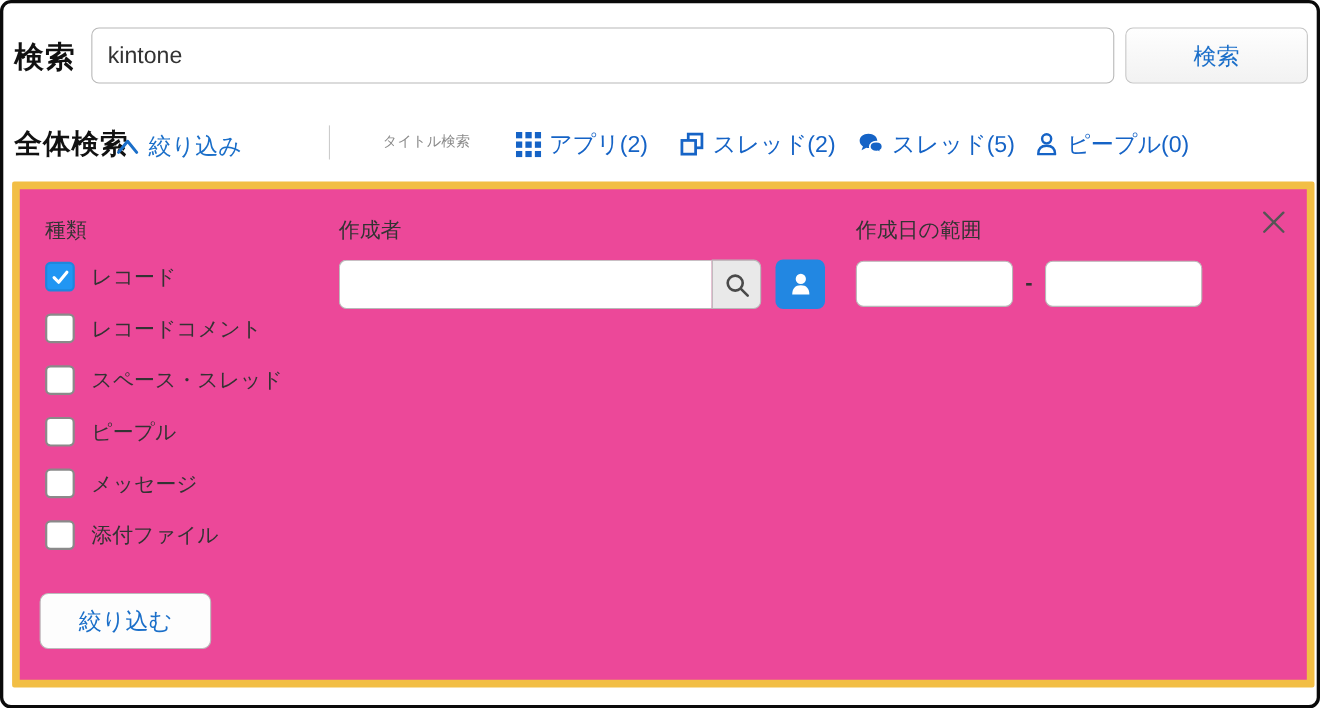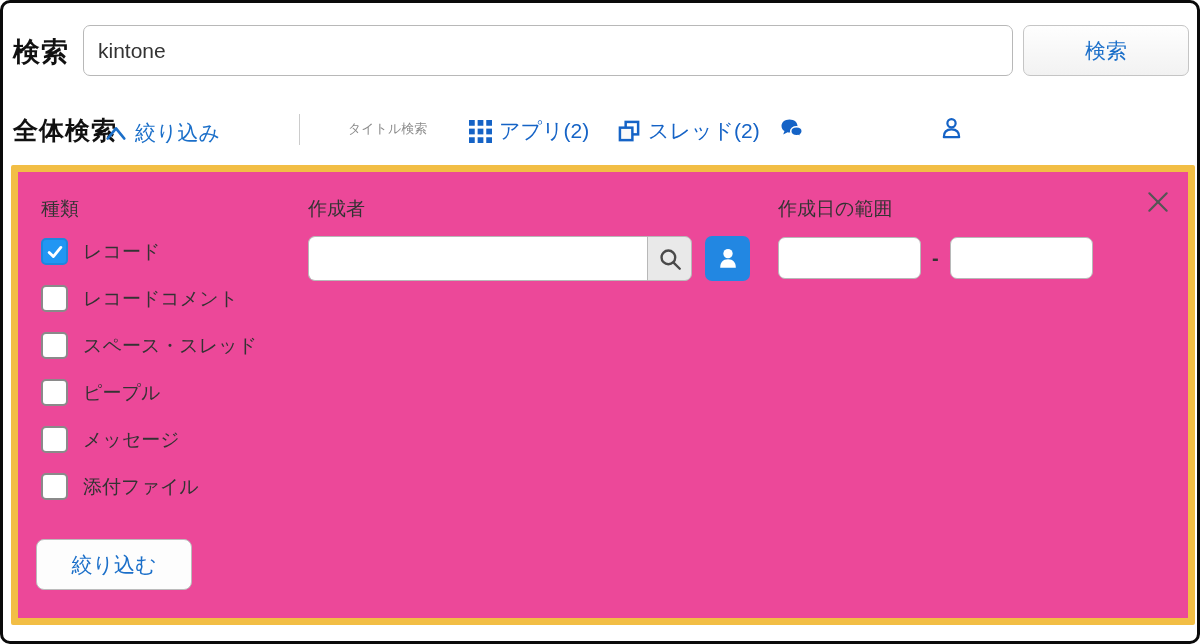--- a/index.html
+++ b/index.html
@@ -159,29 +159,31 @@
   <span><span>スレッド</span><span>(2)</span></span>
 </a>
 
 <a class="cat" style="left:777px">
   <span class="cat-icon">
     <svg width="24" height="24" viewBox="0 0 24 24">
         <path fill="#1563c6" d="M9.5 2.5 C4.8 2.5 1.5 5.3 1.5 9 C1.5 11.2 2.7 13 4.5 14.1 L3.2 17.6 L7.6 15.3 C8.2 15.4 8.8 15.5 9.5 15.5 C14.2 15.5 17.5 12.7 17.5 9 C17.5 5.3 14.2 2.5 9.5 2.5 Z"></path>
         <path fill="#1563c6" stroke="#fff" stroke-width="1.6" d="M16.5 9.8 C19.8 9.8 22.3 11.7 22.3 14.3 C22.3 15.8 21.5 17 20.3 17.8 L21.2 20.3 L18.1 18.6 C17.6 18.7 17.1 18.8 16.5 18.8 C13.2 18.8 10.7 16.9 10.7 14.3 C10.7 11.7 13.2 9.8 16.5 9.8 Z"></path>
       </svg>
   </span>
+  <span><span>スレッド</span><span>(5)</span></span>
 </a>
 
 <a class="cat" style="left:937px">
   <span class="cat-icon">
     <svg width="23" height="23" viewBox="0 0 24 24" fill="none" stroke="#1563c6" stroke-width="2.3" stroke-linejoin="round">
         <circle cx="12" cy="6.5" r="4.3"></circle>
         <path d="M4 21 C4 15.2 7.5 13 12 13 C16.5 13 20 15.2 20 21 Z"></path>
       </svg>
   </span>
+  <span><span>ピープル</span><span>(0)</span></span>
 </a>
 
 <div class="panel">
 
   <button class="close-button" aria-label="close">
     <svg width="26" height="26" viewBox="0 0 24 24" fill="none" stroke="#555" stroke-width="2" stroke-linecap="round">
         <line x1="4" y1="4" x2="20" y2="20"></line>
         <line x1="20" y1="4" x2="4" y2="20"></line>
       </svg>
   </button>

